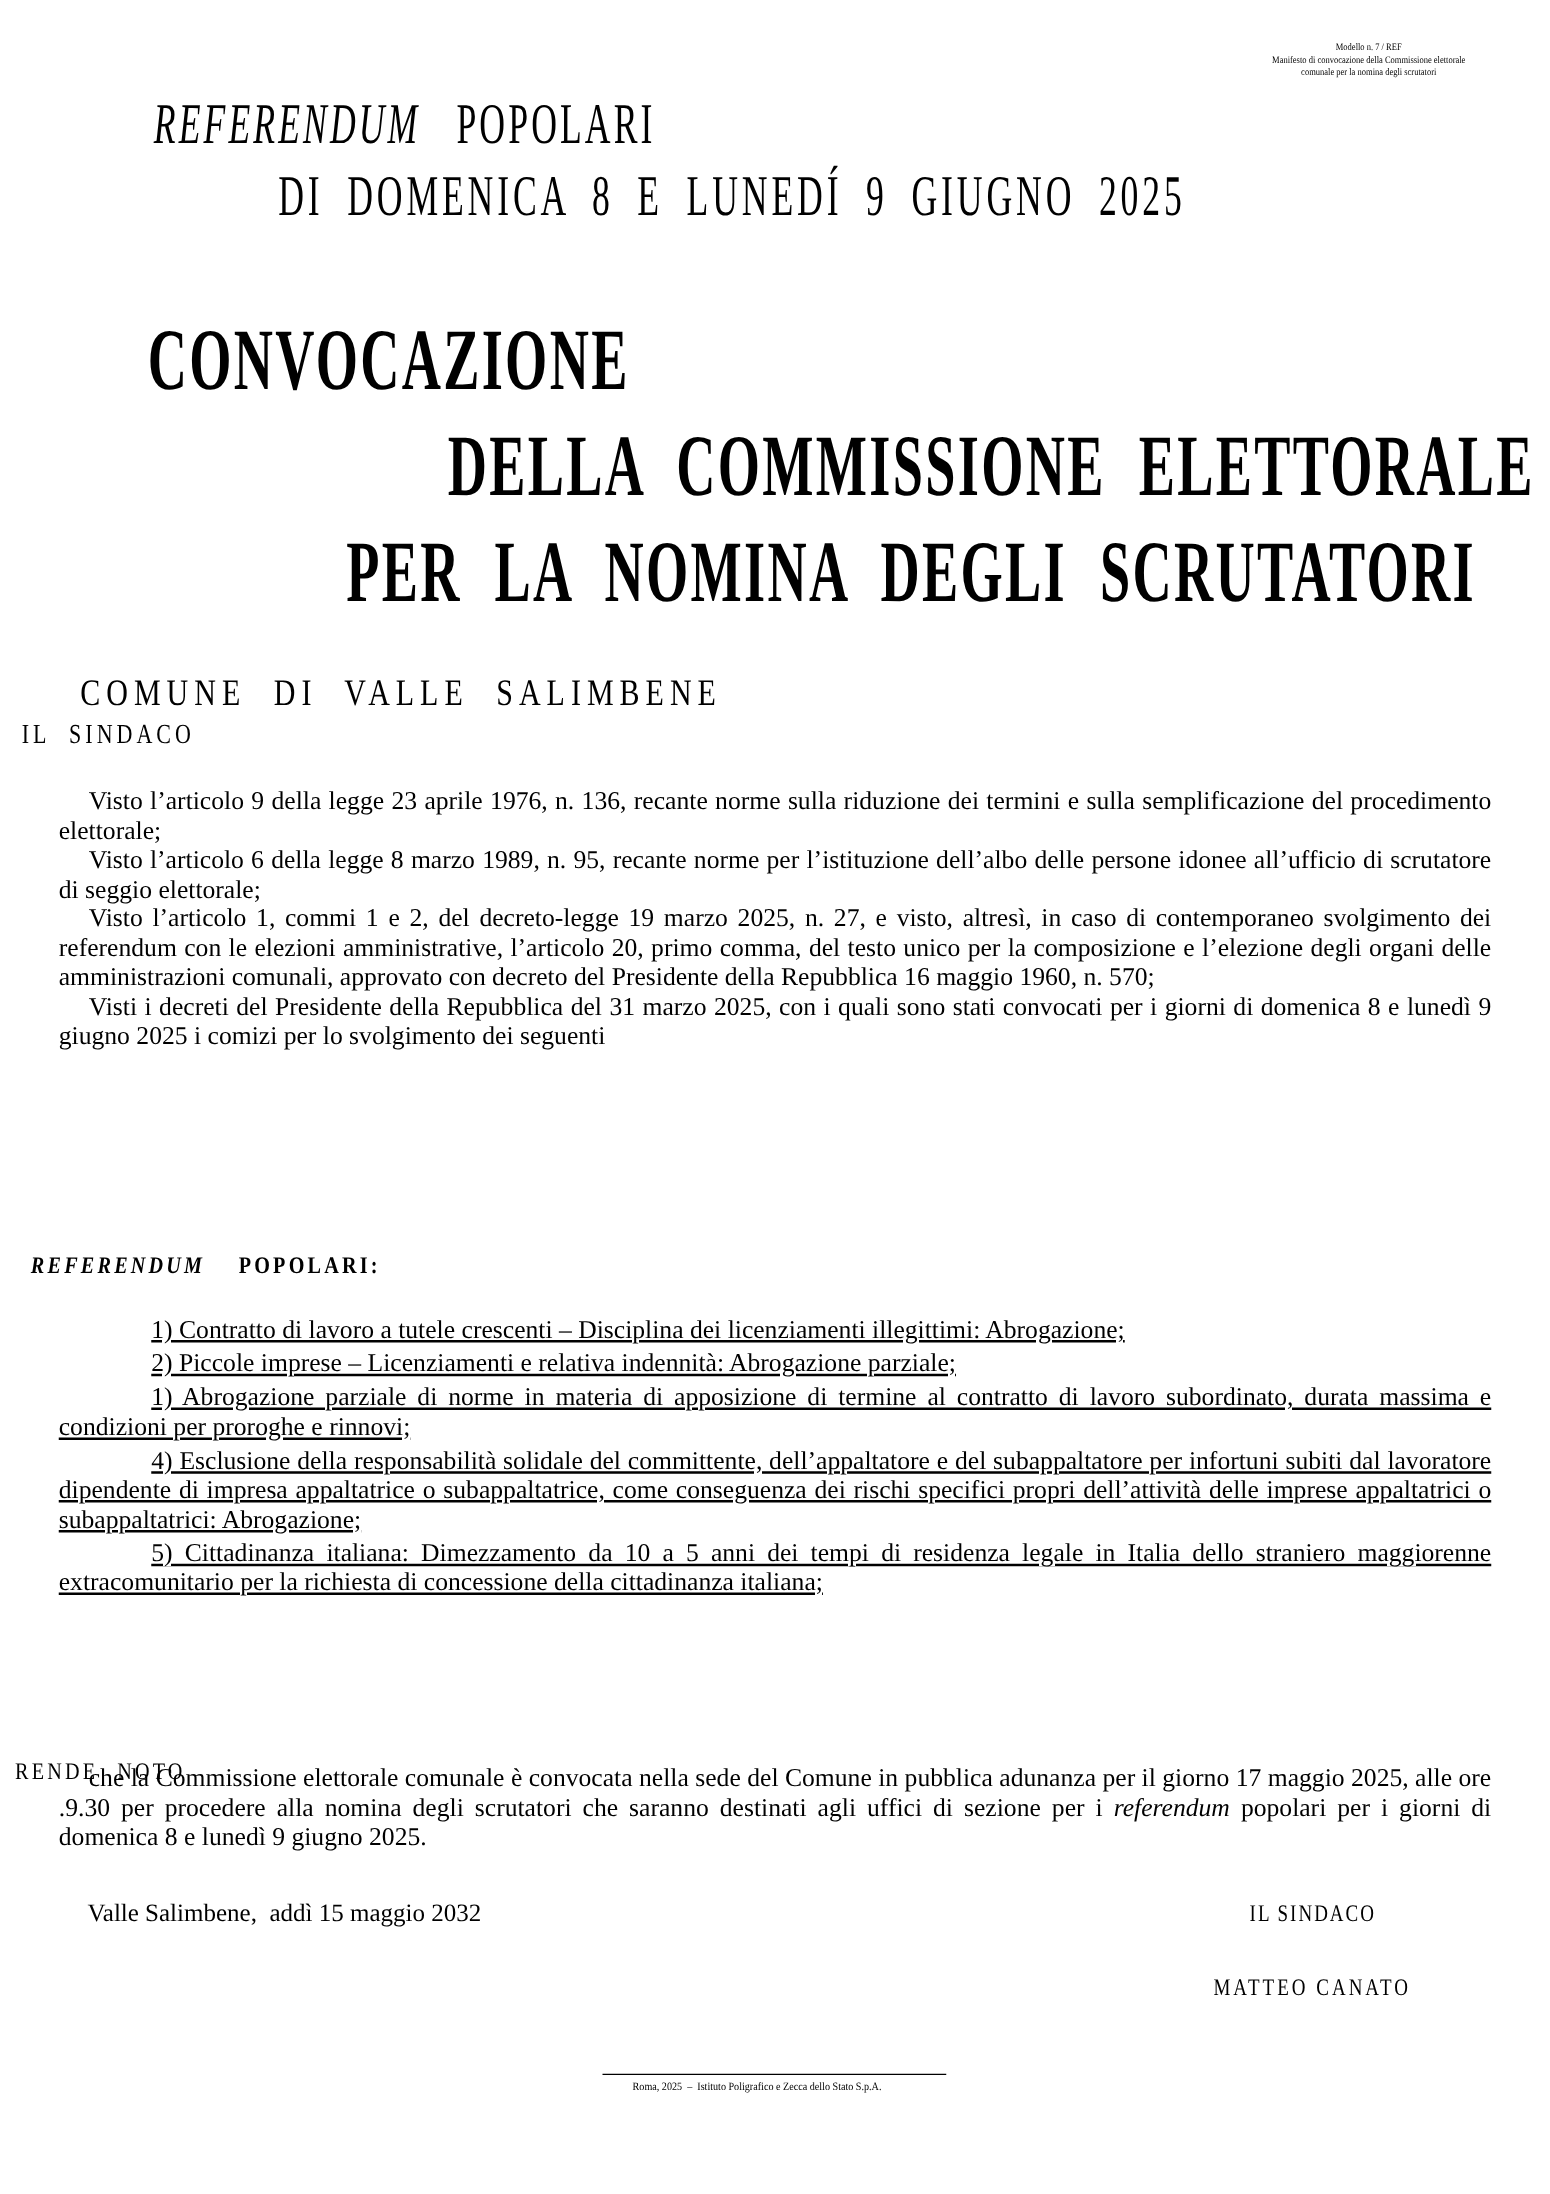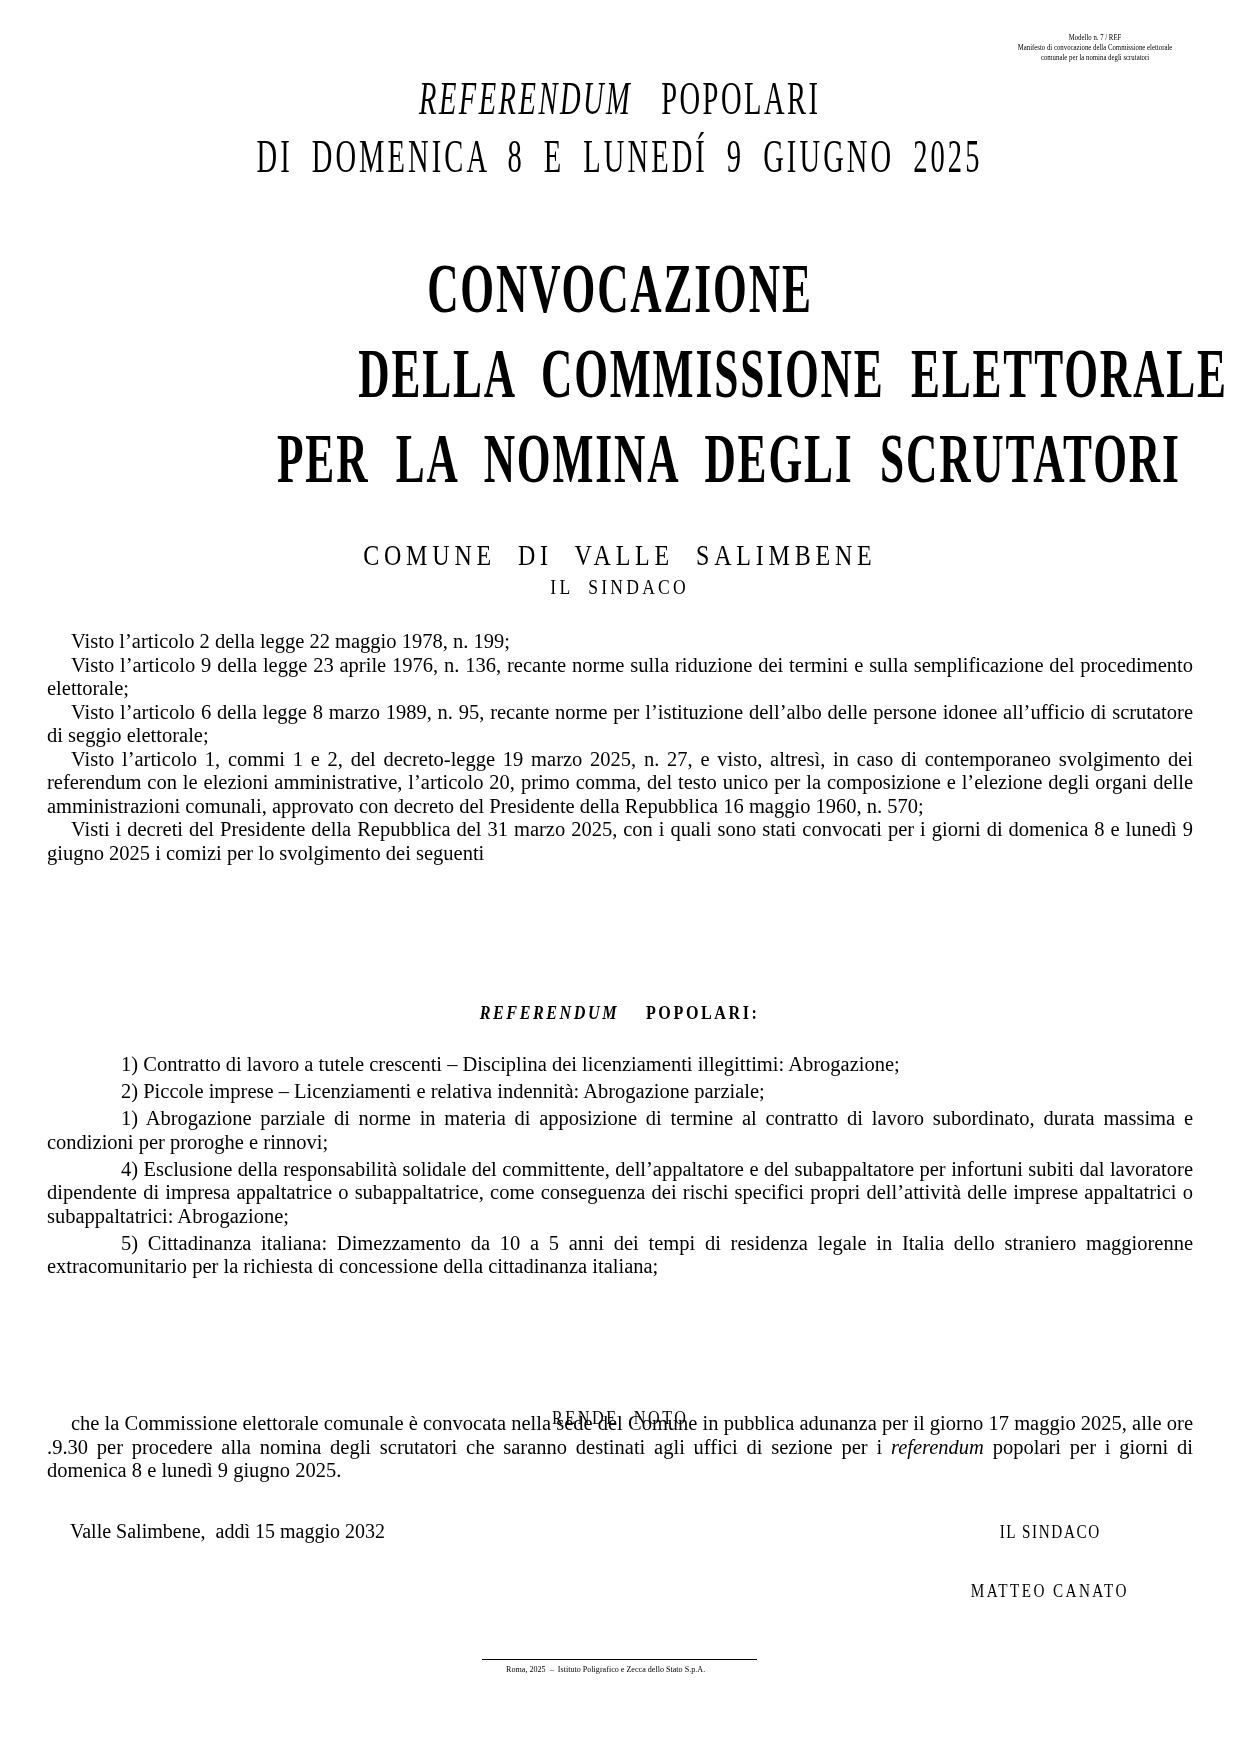--- a/index.html
+++ b/index.html
@@ -5,38 +5,38 @@
   html, body { margin: 0; padding: 0; background: #ffffff; }
   body {
     width: 1240px; height: 1755px; position: relative; overflow: hidden;
     font-family: "Liberation Serif", "DejaVu Serif", serif; color: #000;
   }
   .modello {
     position: absolute; top: 33px; left: 955px; width: 280px;
     text-align: center; font-size: 8px; line-height: 10px; transform: scaleX(0.85); transform-origin: center top;
   }
   .cond { display: inline-block; transform: scaleX(0.62); transform-origin: center; white-space: nowrap; }
-  .center-line { position: absolute; left: 0; width: 1240px; text-align: center; }
+  .center-line { position: absolute; left: 0; width: 1240px; }
   .h-ref { top: 74px; font-size: 46px; line-height: 50px; letter-spacing: 4px; }
   .h-ref i { font-style: italic; }
   .h-date { top: 132px; font-size: 46px; line-height: 50px; letter-spacing: 5px; word-spacing: 14px; }
   .h-big { font-weight: bold; font-size: 70px; line-height: 78px; letter-spacing: 3px; word-spacing: 22px; }
   .h-big1 { top: 250px; }
   .h-big2 { top: 335px; }
   .h-big3 { top: 420px; }
   .comune { top: 538px; font-size: 30px; line-height: 34px; letter-spacing: 6px; word-spacing: 14px; }
   .sindaco-head { top: 574px; font-size: 22px; line-height: 26px; letter-spacing: 4px; word-spacing: 10px; }
   .body {
     position: absolute; left: 47px; width: 1146px; font-size: 20.5px; line-height: 23.5px; text-align: justify;
   }
   .body p { margin: 0; text-indent: 24px; }
   .sec1 { top: 630px; }
   .subhead { top: 1002px; font-size: 19px; font-weight: bold; letter-spacing: 3px; word-spacing: 8px; }
   .sec2 { top: 1053px; }
-  .sec2 p { text-indent: 74px; margin-bottom: 3.5px; }
+  .sec2 p { text-indent: 74px; margin-bottom: 3.5px; text-decoration: underline; }
   .rende { top: 1407px; font-size: 19px; font-weight: normal; letter-spacing: 3px; word-spacing: 10px; }
   .sec3 { top: 1412px; }
   .place-date { position: absolute; top: 1520px; left: 70px; font-size: 20px; }
   .sign-title { position: absolute; top: 1521px; left: 970px; width: 160px; text-align: center; font-size: 19px; letter-spacing: 2px; }
   .sign-name { position: absolute; top: 1580px; left: 940px; width: 220px; text-align: center; font-size: 19px; letter-spacing: 3px; }
   .footer-rule { position: absolute; top: 1659px; left: 482px; width: 275px; border-top: 1px solid #000; }
   .footer { position: absolute; top: 1664px; left: 0; width: 1212px; text-align: center; font-size: 9px; }
   .footer span { display: inline-block; transform: scaleX(0.9); }
 </style>
 </head>
@@ -66,21 +66,20 @@
 </div>
 
 <div class="center-line comune">
   <span class="cond" style="transform:scaleX(0.8)">COMUNE DI VALLE SALIMBENE</span>
 </div>
 <div class="center-line sindaco-head">
   <span class="cond" style="transform:scaleX(0.8)">IL SINDACO</span>
 </div>
 
 <div class="body sec1">
-  <p>Visto l’articolo 2 della legge 22 maggio 1978, n. 199;</p>
   <p>Visto l’articolo 9 della legge 23 aprile 1976, n. 136, recante norme sulla riduzione dei termini e sulla semplificazione del procedimento elettorale;</p>
   <p>Visto l’articolo 6 della legge 8 marzo 1989, n. 95, recante norme per l’istituzione dell’albo delle persone idonee all’ufficio di scrutatore di seggio elettorale;</p>
   <p>Visto l’articolo 1, commi 1 e 2, del decreto-legge 19 marzo 2025, n. 27, e visto, altresì, in caso di contemporaneo svolgimento dei referendum con le elezioni amministrative, l’articolo 20, primo comma, del testo unico per la composizione e l’elezione degli organi delle amministrazioni comunali, approvato con decreto del Presidente della Repubblica 16 maggio 1960, n. 570;</p>
   <p>Visti i decreti del Presidente della Repubblica del 31 marzo 2025, con i quali sono stati convocati per i giorni di domenica 8 e lunedì 9 giugno 2025 i comizi per lo svolgimento dei seguenti</p>
 </div>
 
 <div class="center-line subhead">
   <span class="cond" style="transform:scaleX(0.85)"><i>REFERENDUM</i>&nbsp;&nbsp;<span>POPOLARI:</span></span>
 </div>
 

